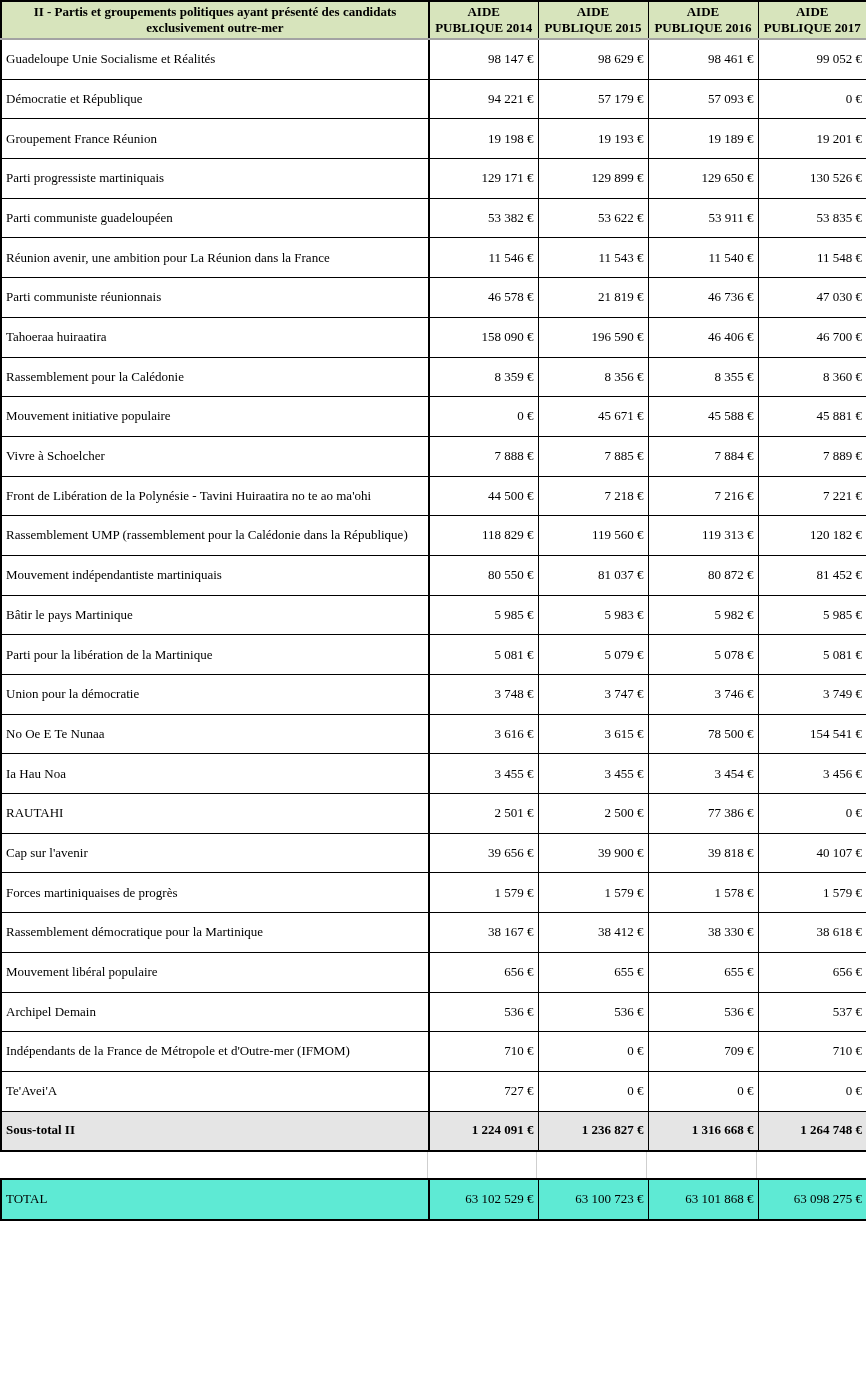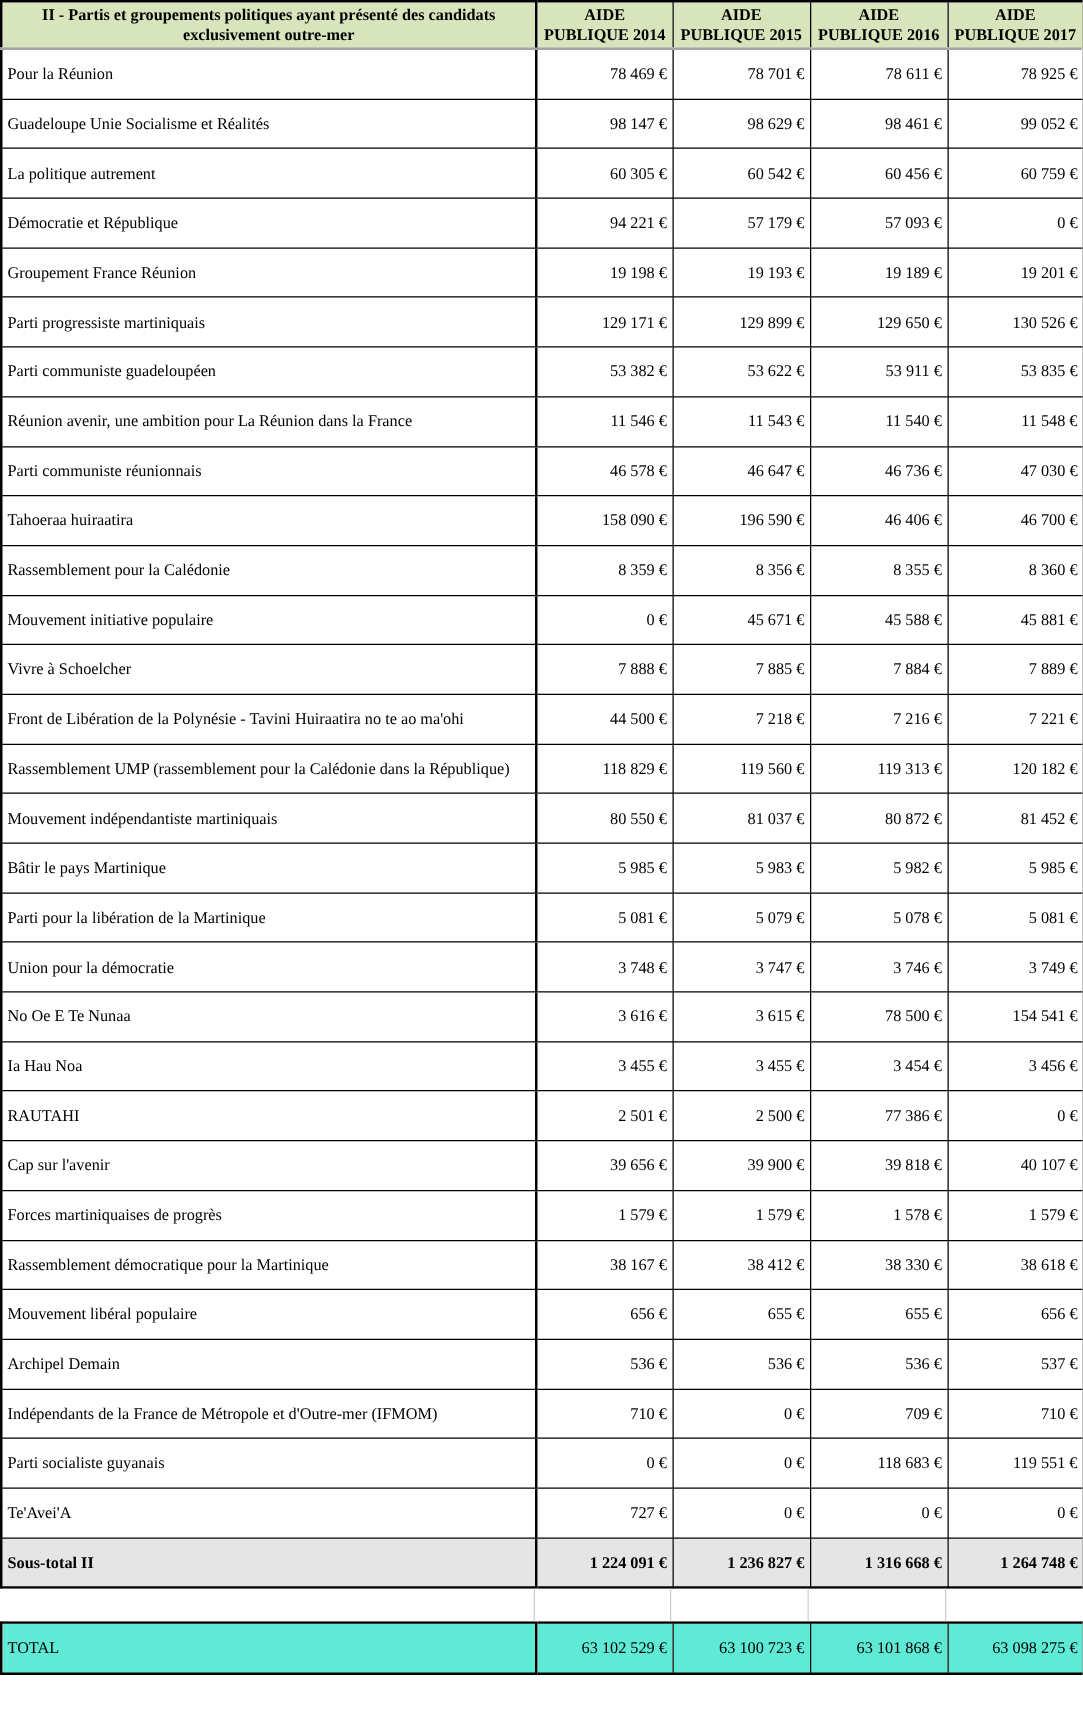--- a/index.html
+++ b/index.html
@@ -95,41 +95,27 @@
             <div>PUBLIQUE 2016</div>
           </th>
           <th class="col-head">
             <div>AIDE</div>
             <div>PUBLIQUE 2017</div>
           </th>
         </tr>
     </thead>
     <tbody id="rows-body">
         <tr>
-          <td class="name">Pour la Réunion</td>
-          <td class="val">78 469 €</td>
-          <td class="val">78 701 €</td>
-          <td class="val">78 611 €</td>
-          <td class="val">78 925 €</td>
-        </tr>
-        <tr>
           <td class="name">Guadeloupe Unie Socialisme et Réalités</td>
           <td class="val">98 147 €</td>
           <td class="val">98 629 €</td>
           <td class="val">98 461 €</td>
           <td class="val">99 052 €</td>
         </tr>
         <tr>
-          <td class="name">La politique autrement</td>
-          <td class="val">60 305 €</td>
-          <td class="val">60 542 €</td>
-          <td class="val">60 456 €</td>
-          <td class="val">60 759 €</td>
-        </tr>
-        <tr>
           <td class="name">Démocratie et République</td>
           <td class="val">94 221 €</td>
           <td class="val">57 179 €</td>
           <td class="val">57 093 €</td>
           <td class="val">0 €</td>
         </tr>
         <tr>
           <td class="name">Groupement France Réunion</td>
           <td class="val">19 198 €</td>
           <td class="val">19 193 €</td>
@@ -153,21 +139,21 @@
         <tr>
           <td class="name">Réunion avenir, une ambition pour La Réunion dans la France</td>
           <td class="val">11 546 €</td>
           <td class="val">11 543 €</td>
           <td class="val">11 540 €</td>
           <td class="val">11 548 €</td>
         </tr>
         <tr>
           <td class="name">Parti communiste réunionnais</td>
           <td class="val">46 578 €</td>
-          <td class="val">46 647 €</td>
+          <td class="val">21 819 €</td>
           <td class="val">46 736 €</td>
           <td class="val">47 030 €</td>
         </tr>
         <tr>
           <td class="name">Tahoeraa huiraatira</td>
           <td class="val">158 090 €</td>
           <td class="val">196 590 €</td>
           <td class="val">46 406 €</td>
           <td class="val">46 700 €</td>
         </tr>
@@ -289,27 +275,20 @@
           <td class="val">536 €</td>
           <td class="val">536 €</td>
           <td class="val">537 €</td>
         </tr>
         <tr>
           <td class="name">Indépendants de la France de Métropole et d'Outre-mer (IFMOM)</td>
           <td class="val">710 €</td>
           <td class="val">0 €</td>
           <td class="val">709 €</td>
           <td class="val">710 €</td>
-        </tr>
-        <tr>
-          <td class="name">Parti socialiste guyanais</td>
-          <td class="val">0 €</td>
-          <td class="val">0 €</td>
-          <td class="val">118 683 €</td>
-          <td class="val">119 551 €</td>
         </tr>
         <tr>
           <td class="name">Te'Avei'A</td>
           <td class="val">727 €</td>
           <td class="val">0 €</td>
           <td class="val">0 €</td>
           <td class="val">0 €</td>
         </tr>
       </tbody>
     <tfoot>

